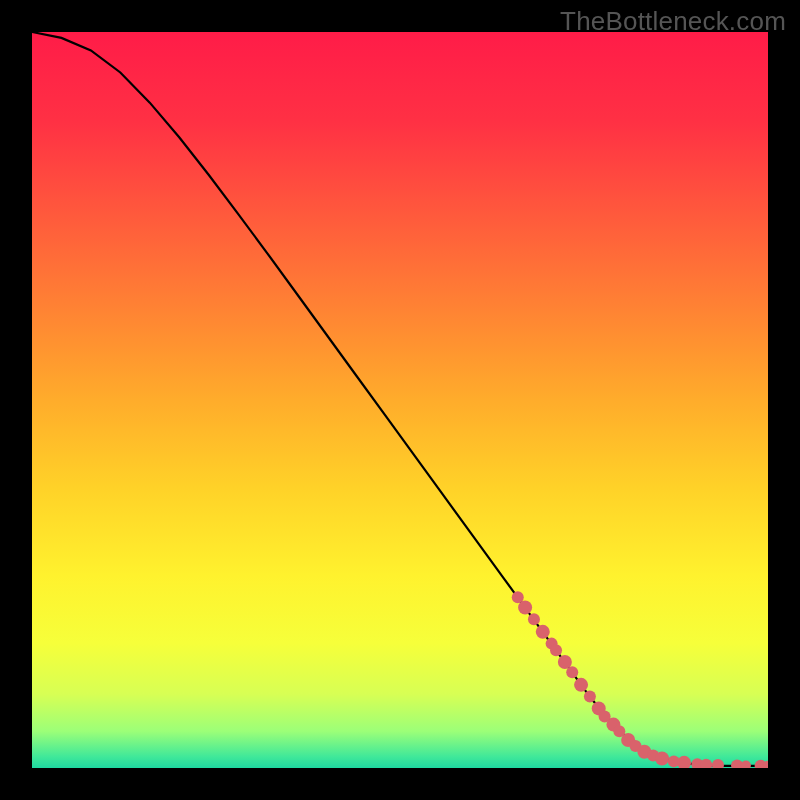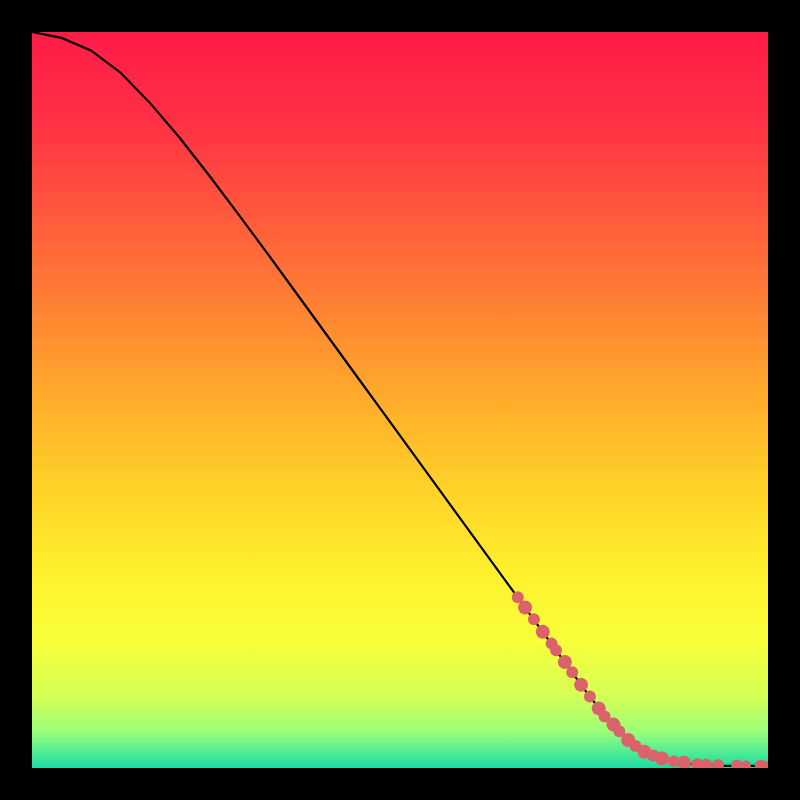--- a/index.html
+++ b/index.html
@@ -91,14 +91,15 @@
           <circle cx="674.18" cy="732.69" r="6" fill="#D9626B"></circle>
           <circle cx="685.95" cy="733.06" r="6" fill="#D9626B"></circle>
           <circle cx="705.09" cy="733.42" r="6" fill="#D9626B"></circle>
           <circle cx="713.92" cy="733.42" r="5" fill="#D9626B"></circle>
           <circle cx="728.64" cy="733.79" r="6" fill="#D9626B"></circle>
           <circle cx="736.00" cy="733.79" r="5" fill="#D9626B"></circle>
         </g>
     </svg>
   </div>
 
+  <div class="watermark">TheBottleneck.com</div>
 
 </div>
 
 </body></html>

